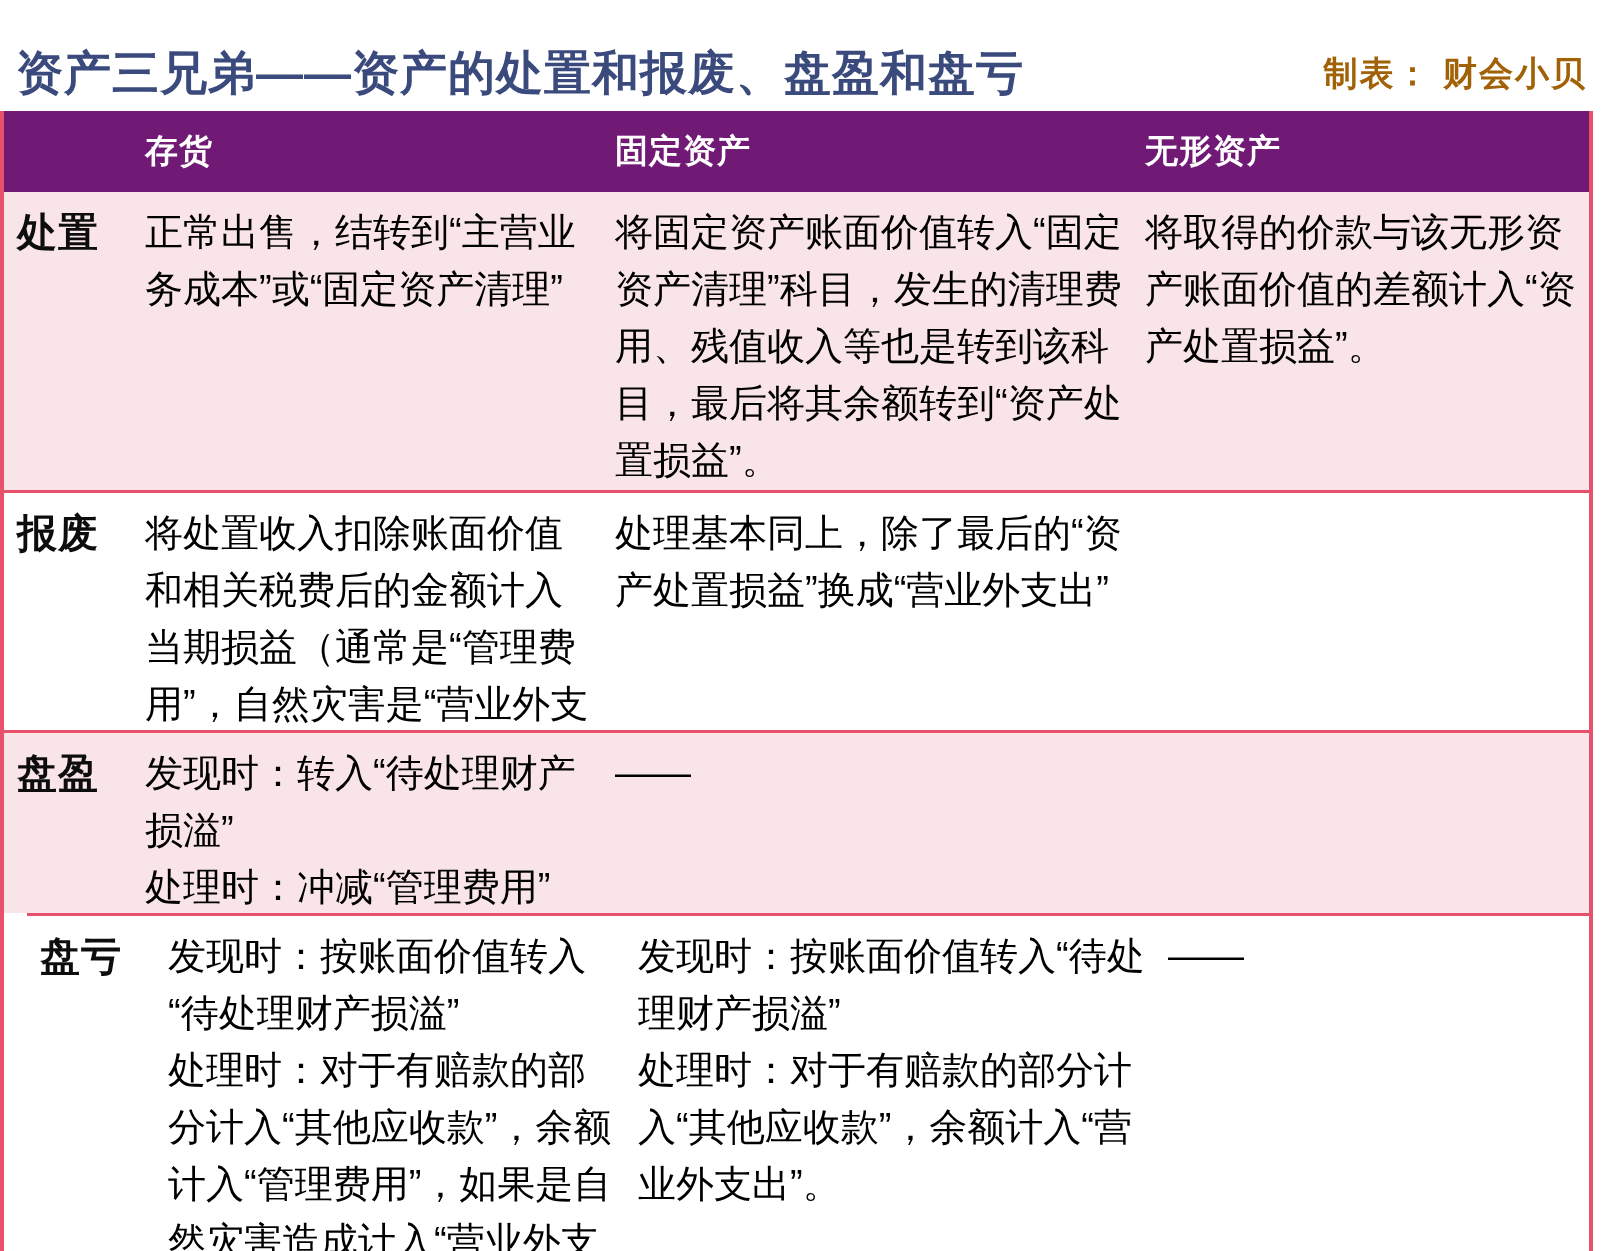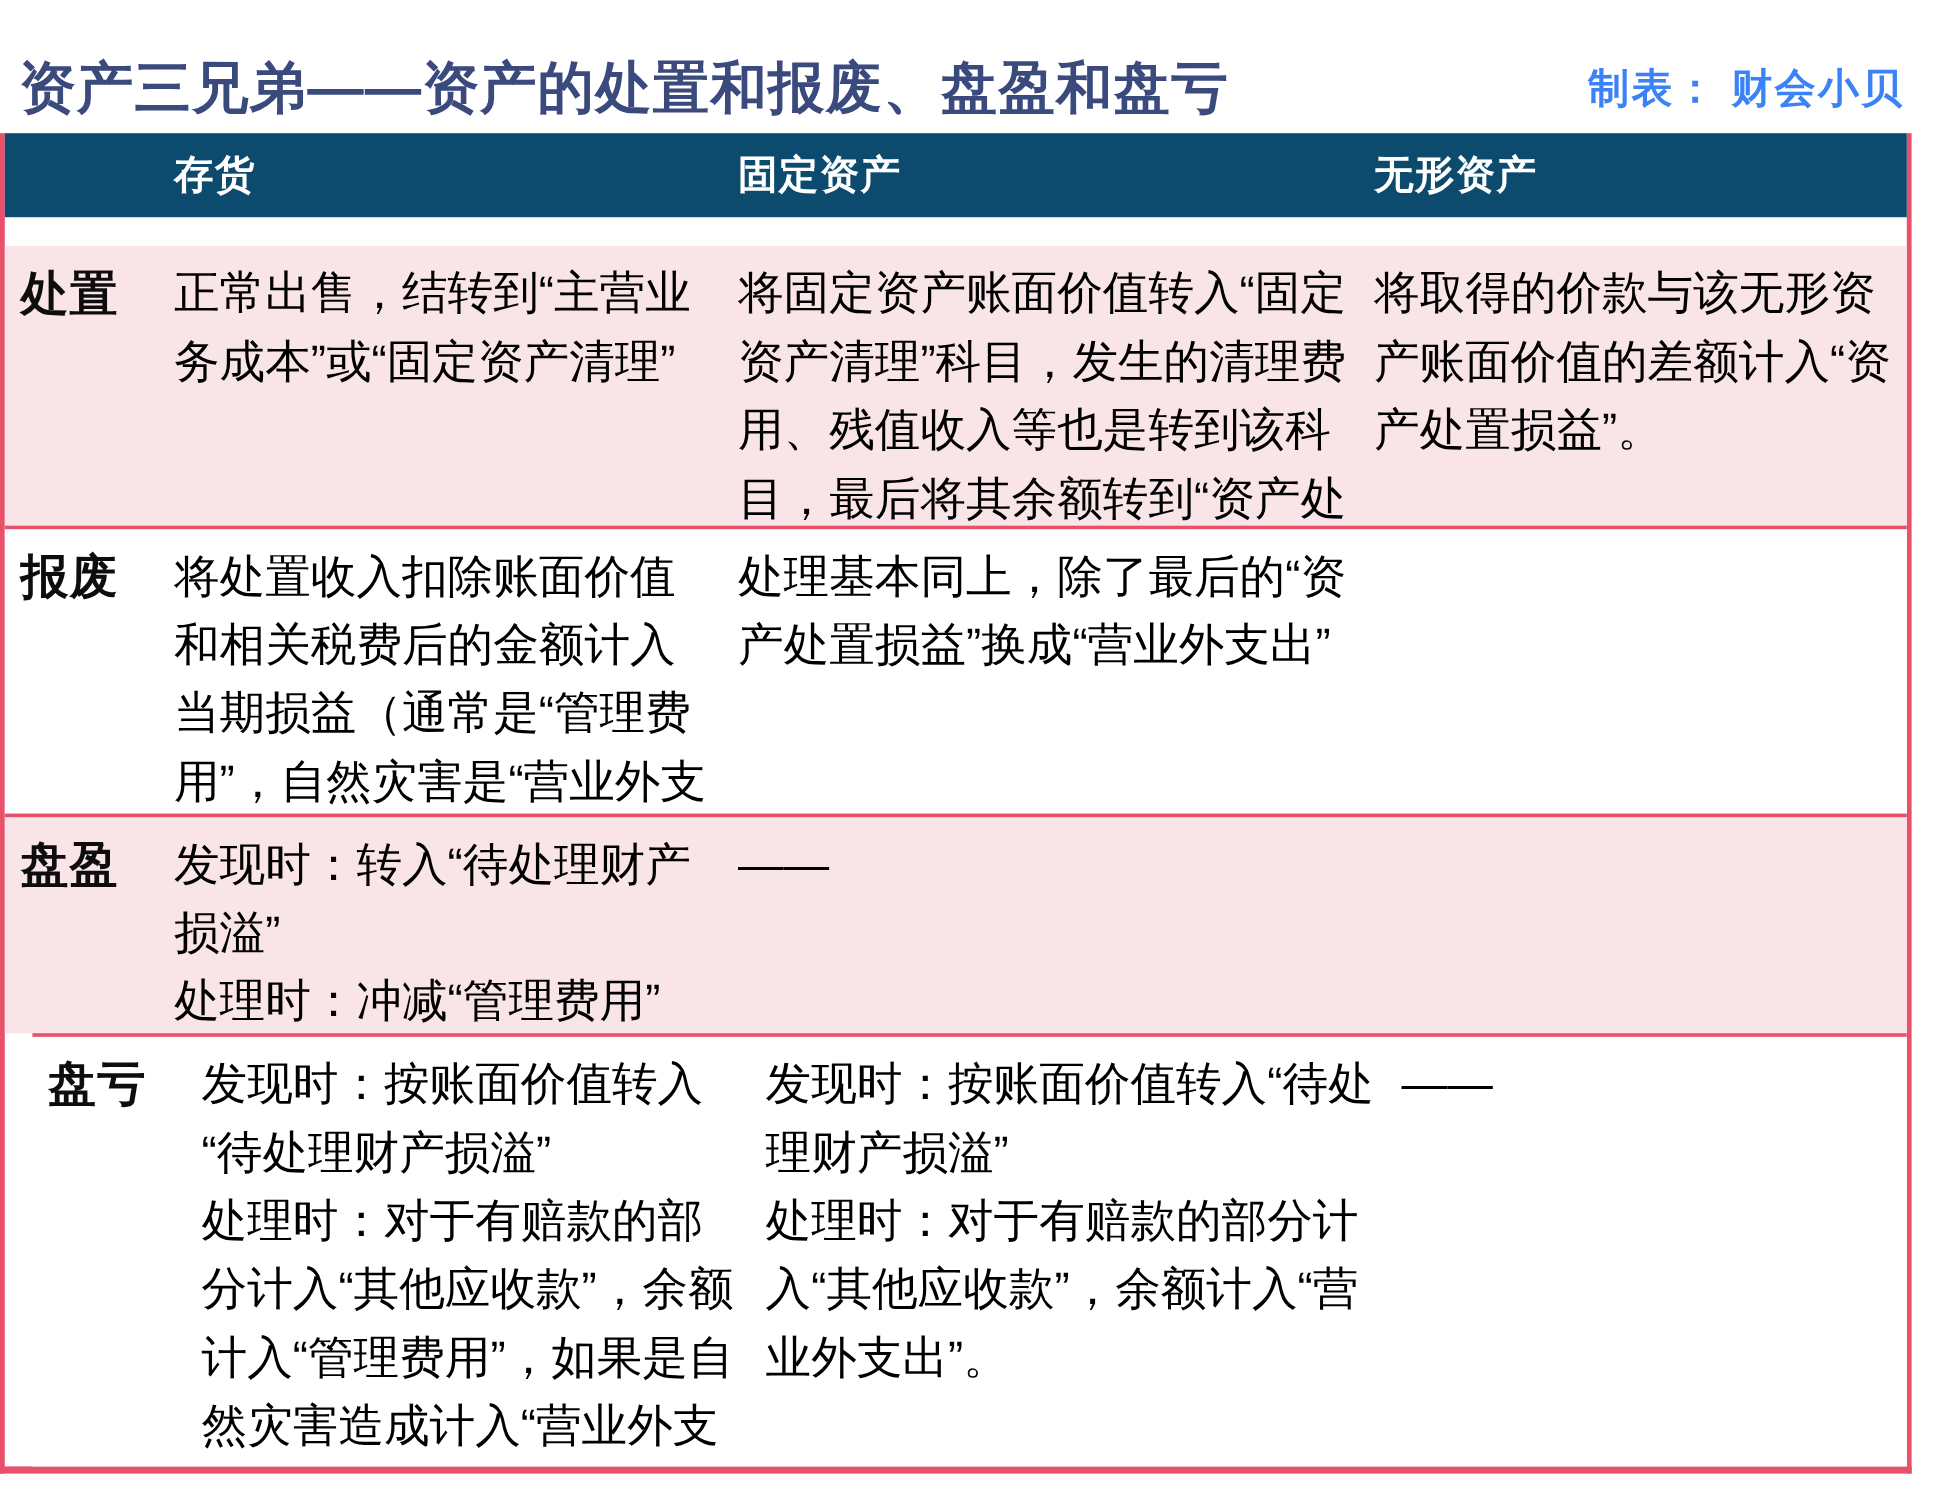--- a/index.html
+++ b/index.html
@@ -19,53 +19,53 @@
   }
   .page-title{
     margin:0;padding-left:16px;
     font-size:47px;font-weight:800;letter-spacing:1px;
     color:#3b4a7d;
     white-space:nowrap;
   }
   .byline{
     padding-right:6px;
     font-size:34px;font-weight:700;letter-spacing:2px;
-    color:#3b82f6;
+    color:#a16207;
     white-space:nowrap;
   }
   
   .asset-table{
     width:1593px;
     box-sizing:border-box;
     border-left:4px solid #e8506b;
     border-right:4px solid #e8506b;
     border-bottom:6px solid #e8506b;
     background:#fff;
   }
   .grid-row{
     display:grid;
     grid-template-columns:126px 470px 530px 459px;
     box-sizing:border-box;
   }
   .thead{
-    height:70px;
-    background:#0c4a6e;
+    height:81px;
+    background:#701a75;
     align-items:center;
   }
   .th{
     color:#ffffff;
     font-size:33px;font-weight:700;
     padding-left:15px;
     letter-spacing:1px;
   }
   .body-row{overflow:hidden;}
   .body-row + .body-row{border-top:3px solid #e8506b;}
   .row-pink{background:#f9e4e8;}
   .row-white{background:#ffffff;}
-  .r1{height:233px;margin-top:24px;}
+  .r1{height:298px;}
   .r2{height:240px;}
   .r3{height:183px;}
   .r4{height:361px;margin-left:23px;}
   .rowlabel{
     font-size:40px;font-weight:700;color:#0d0d0d;
     padding:12px 0 0 13px;
     line-height:57px;
     letter-spacing:1px;
   }
   .cell{

